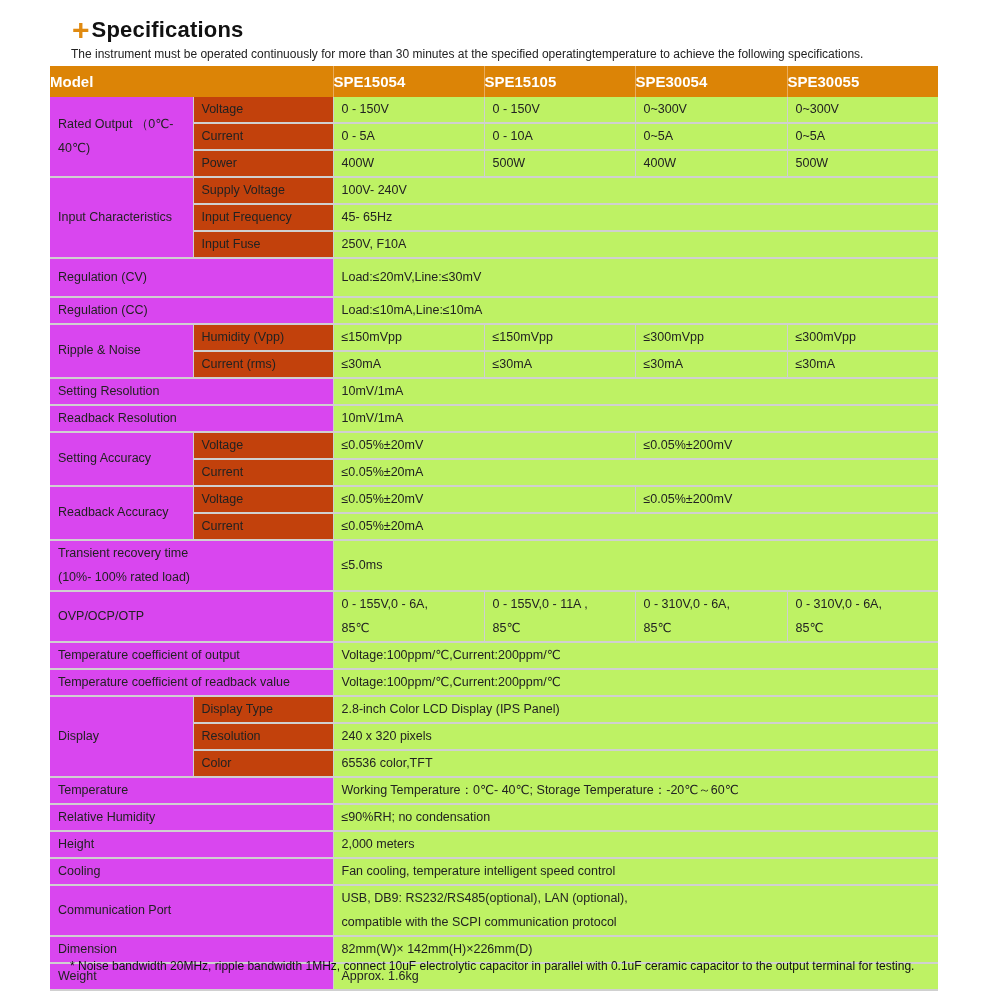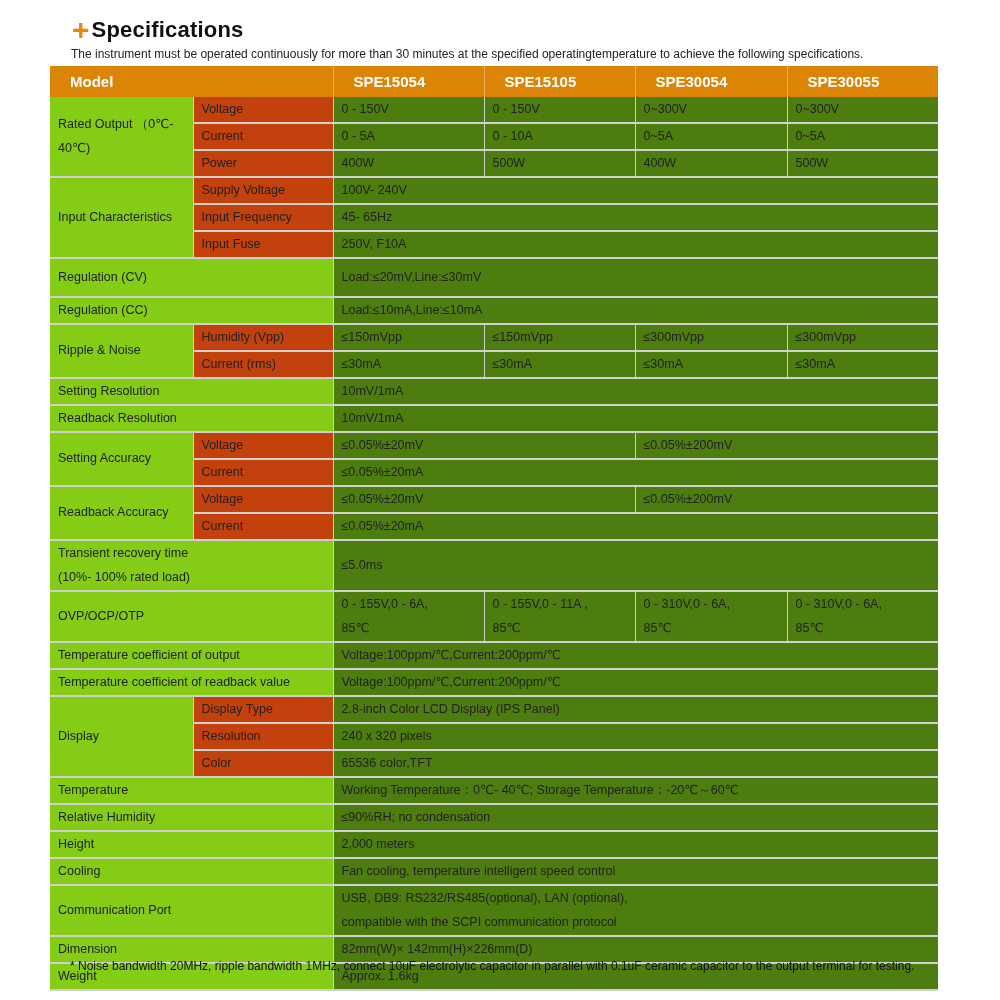--- a/index.html
+++ b/index.html
@@ -10,27 +10,27 @@
   .title-text { font-size: 22px; font-weight: bold; color: #111; letter-spacing: 0.2px; text-align: right; }
   .subtitle { position: absolute; left: 71px; top: 47px; font-size: 12px; color: #222; white-space: nowrap; }
   table.spec { position: absolute; left: 50px; top: 66px; width: 888px; border-collapse: collapse; table-layout: fixed; font-size: 12.5px; }
   table.spec col.c1 { width: 143px; }
   table.spec col.c2 { width: 140px; }
   table.spec col.c3 { width: 151px; }
   table.spec col.c4 { width: 151px; }
   table.spec col.c5 { width: 152px; }
   table.spec col.c6 { width: 151px; }
   table.spec th { background: #dc8406; color: #ffffff; font-weight: bold; font-size: 15px; text-align: left;
-                  padding: 0 20px; height: 31px; border-right: 1px solid #e9ad5e; }
+                  padding: 0 0; height: 31px; border-right: 1px solid #e9ad5e; }
   table.spec th:last-child { border-right: none; }
   table.spec td { padding: 0 8px; height: 25px; border-bottom: 2px solid #d0d0d0; border-right: 1px solid #cfcfcf; vertical-align: middle; line-height: 1.9; }
   table.spec td:last-child { border-right: none; }
-  td.lbl { background: #84cc16; color: #222; }
+  td.lbl { background: #d946ef; color: #222; }
   td.sub { background: #c2410c; }
-  td.val { background: #4d7c0f; }
+  td.val { background: #bef264; }
   tr.tall td { height: 37px; margin-top: 22px; }
   tr.dbl td { height: 49px; }
   .footnote { position: absolute; left: 70px; top: 956px; width: 880px; font-size: 12px; line-height: 20px; color: #111; }
 </style>
 </head>
 <body>
 
 <div class="title">
   <span class="plus">+</span>
   <span class="title-text">Specifications</span>

